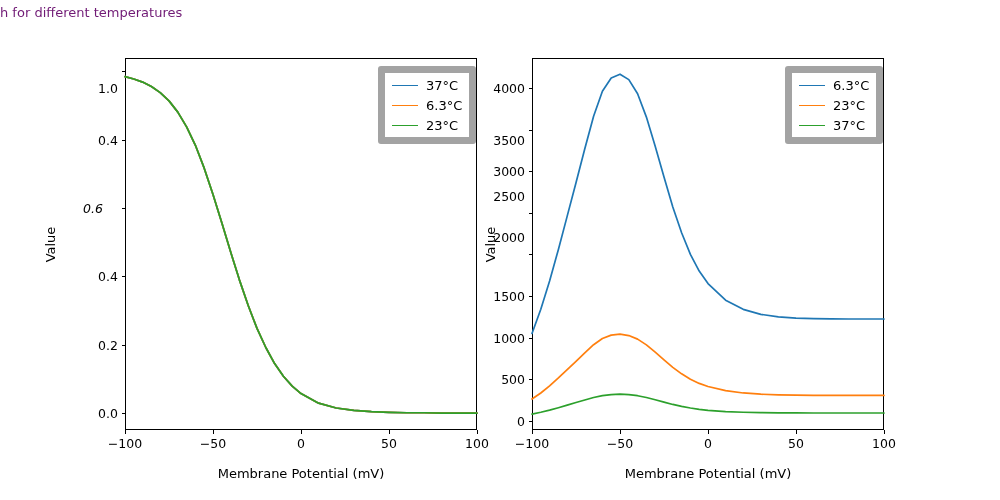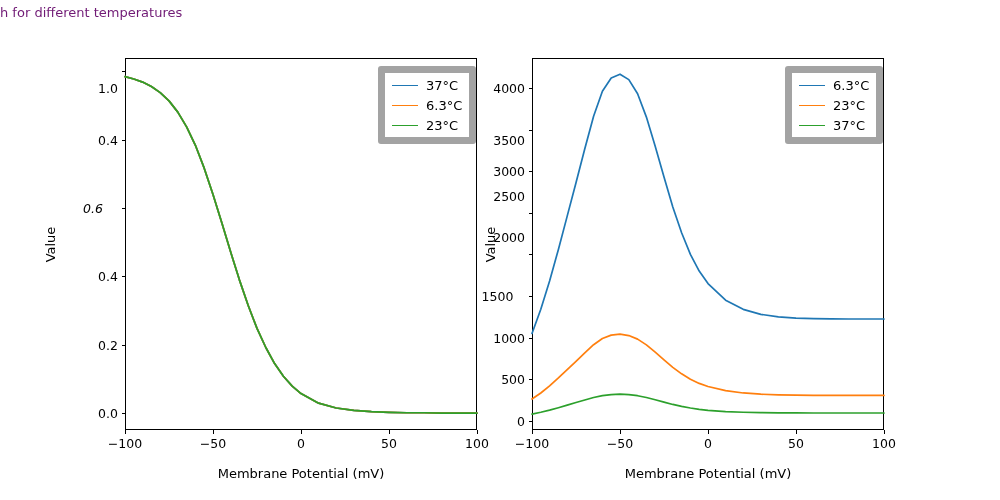--- a/index.html
+++ b/index.html
@@ -149,21 +149,21 @@
     <div class="tick-label xtick-label" style="left: 796px; top: 436px;">50</div>
     <div class="tickmark xtickmark" style="left: 884px; top: 430px;"></div>
     <div class="tick-label xtick-label" style="left: 884px; top: 436px;">100</div>
     <div class="tickmark ytickmark" style="left: 528.5px; top: 420.846px;"></div>
     <div class="tick-label ytick-label" style="left: 470px; width: 55px; top: 420.846px;">0</div>
     <div class="tickmark ytickmark" style="left: 528.5px; top: 379.235px;"></div>
     <div class="tick-label ytick-label" style="left: 470px; width: 55px; top: 379.235px;">500</div>
     <div class="tickmark ytickmark" style="left: 528.5px; top: 337.624px;"></div>
     <div class="tick-label ytick-label" style="left: 470px; width: 55px; top: 337.624px;">1000</div>
     <div class="tickmark ytickmark" style="left: 528.5px; top: 296.013px;"></div>
-    <div class="tick-label ytick-label" style="left: 470px; width: 55px; top: 296.013px; text-align: center;">1500</div>
+    <div class="tick-label ytick-label" style="left: 470px; width: 55px; top: 296.013px;">1500</div>
     <div class="tickmark ytickmark" style="left: 528.5px; top: 254.403px;"></div>
     <div class="tick-label ytick-label" style="left: 470px; width: 55px; top: 237px;">2000</div>
     <div class="tickmark ytickmark" style="left: 528.5px; top: 212.792px;"></div>
     <div class="tick-label ytick-label" style="left: 470px; width: 55px; top: 196px;">2500</div>
     <div class="tickmark ytickmark" style="left: 528.5px; top: 171.181px;"></div>
     <div class="tick-label ytick-label" style="left: 470px; width: 55px; top: 171.181px;">3000</div>
     <div class="tickmark ytickmark" style="left: 528.5px; top: 129.57px;"></div>
     <div class="tick-label ytick-label" style="left: 470px; width: 55px; top: 129.57px; margin-top: 10px;">3500</div>
     <div class="tickmark ytickmark" style="left: 528.5px; top: 87.9597px;"></div>
     <div class="tick-label ytick-label" style="left: 470px; width: 55px; top: 87.9597px;">4000</div>

